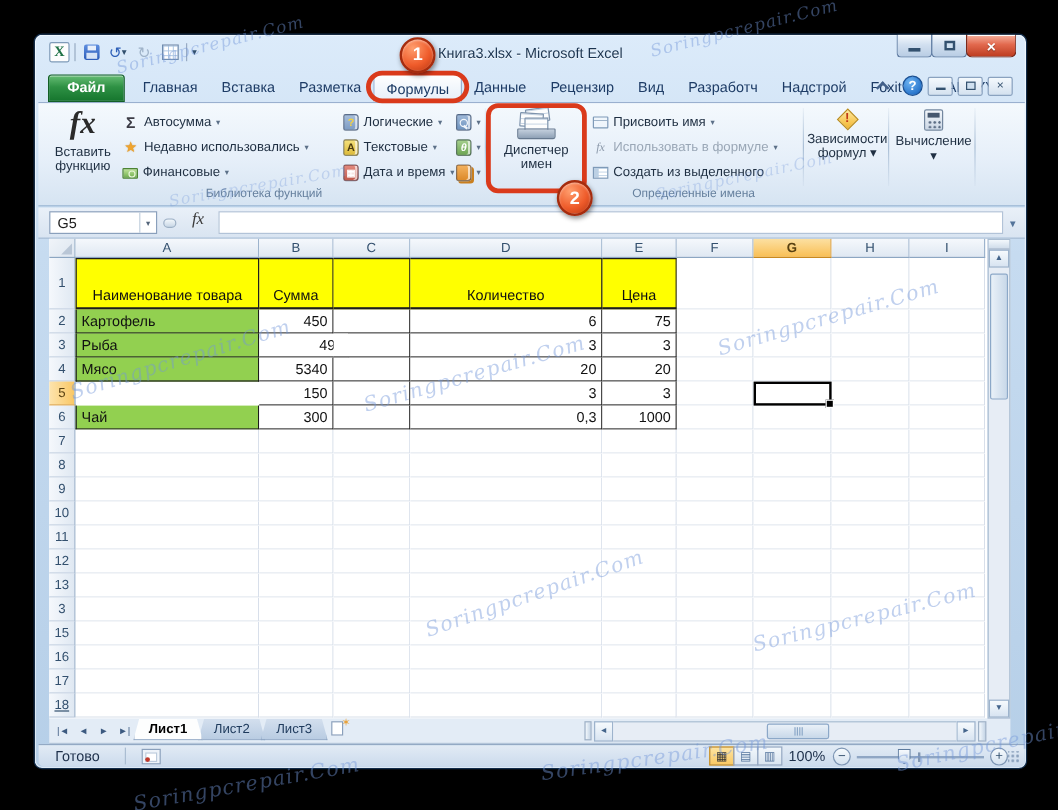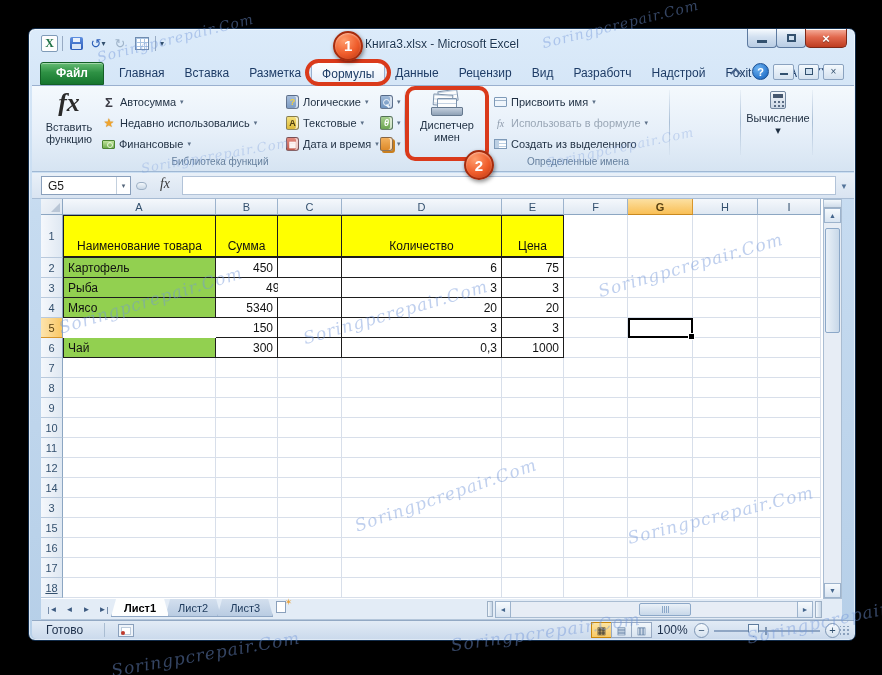--- a/index.html
+++ b/index.html
@@ -414,20 +414,24 @@
       <span>Использовать в формуле</span>
       <span class="dd">▾</span>
     </div>
     <div class="rrow" style="left:462px;top:48px;justify-content:flex-end;">
       <span class="sel-ic"></span>
       <span>Создать из выделенного</span>
     </div>
 
     <div class="rsep" style="left:637px;"></div>
 
+    <div class="bigbtn" style="left:642px;width:64px;">
+      <div class="diam-ic"></div>
+      <div class="lbl"><span>Зависимости</span><br><span>формул</span> <span class="dd">▾</span></div>
+    </div>
 
     <div class="rsep" style="left:708px;"></div>
 
     <div class="bigbtn" style="left:714px;width:64px;">
       <div class="calc-ic"></div>
       <div class="lbl"><span>Вычисление</span><br><span class="dd">▾</span></div>
     </div>
 
     <div class="rsep" style="left:780px;"></div>
 
@@ -570,21 +574,21 @@
       <div class="rh" style="left: 0px; top: 259px; width: 22px; height: 20px;">12</div>
       <div class="cell" style="left: 22px; top: 259px; width: 153px; height: 20px;"></div>
       <div class="cell" style="left: 175px; top: 259px; width: 62px; height: 20px;"></div>
       <div class="cell" style="left: 237px; top: 259px; width: 64px; height: 20px;"></div>
       <div class="cell" style="left: 301px; top: 259px; width: 160px; height: 20px;"></div>
       <div class="cell" style="left: 461px; top: 259px; width: 62px; height: 20px;"></div>
       <div class="cell" style="left: 523px; top: 259px; width: 64px; height: 20px;"></div>
       <div class="cell" style="left: 587px; top: 259px; width: 65px; height: 20px;"></div>
       <div class="cell" style="left: 652px; top: 259px; width: 65px; height: 20px;"></div>
       <div class="cell" style="left: 717px; top: 259px; width: 63px; height: 20px;"></div>
-      <div class="rh" style="left: 0px; top: 279px; width: 22px; height: 20px;">14</div>
+      <div class="rh" style="left: 0px; top: 279px; width: 22px; height: 20px;">13</div>
       <div class="cell" style="left: 22px; top: 279px; width: 153px; height: 20px;"></div>
       <div class="cell" style="left: 175px; top: 279px; width: 62px; height: 20px;"></div>
       <div class="cell" style="left: 237px; top: 279px; width: 64px; height: 20px;"></div>
       <div class="cell" style="left: 301px; top: 279px; width: 160px; height: 20px;"></div>
       <div class="cell" style="left: 461px; top: 279px; width: 62px; height: 20px;"></div>
       <div class="cell" style="left: 523px; top: 279px; width: 64px; height: 20px;"></div>
       <div class="cell" style="left: 587px; top: 279px; width: 65px; height: 20px;"></div>
       <div class="cell" style="left: 652px; top: 279px; width: 65px; height: 20px;"></div>
       <div class="cell" style="left: 717px; top: 279px; width: 63px; height: 20px;"></div>
       <div class="rh" style="left: 0px; top: 299px; width: 22px; height: 20px;">3</div>

